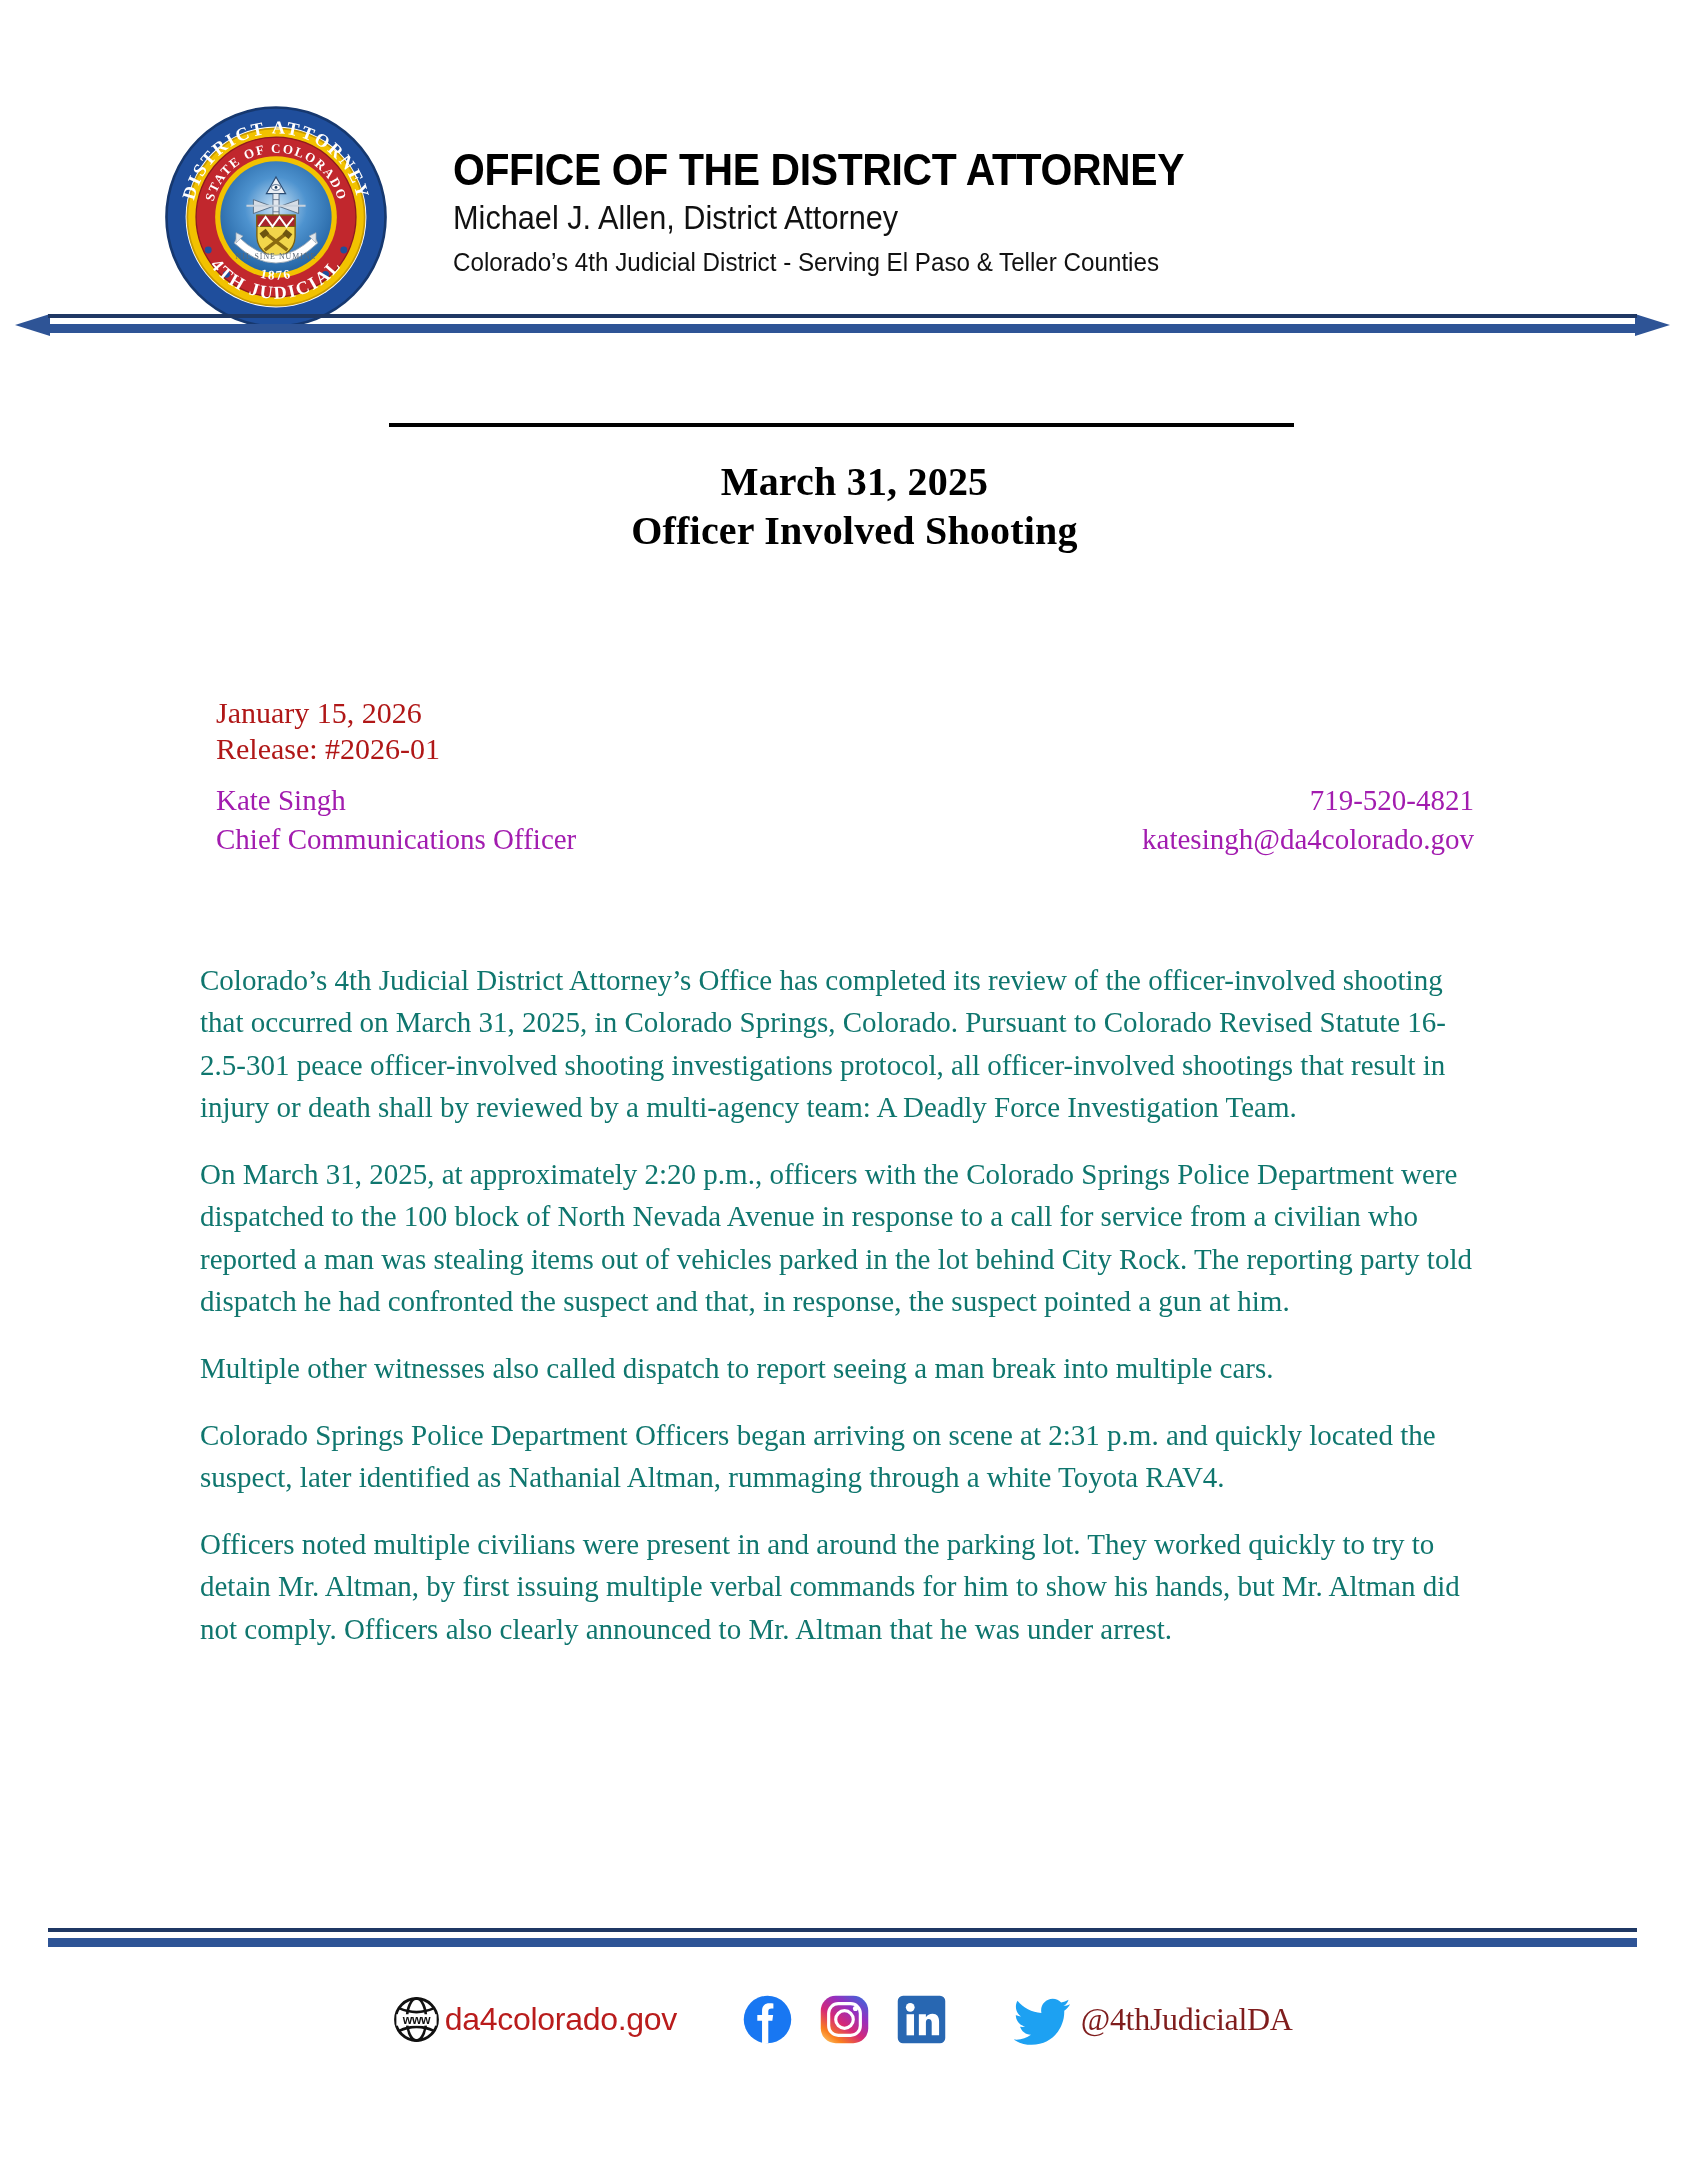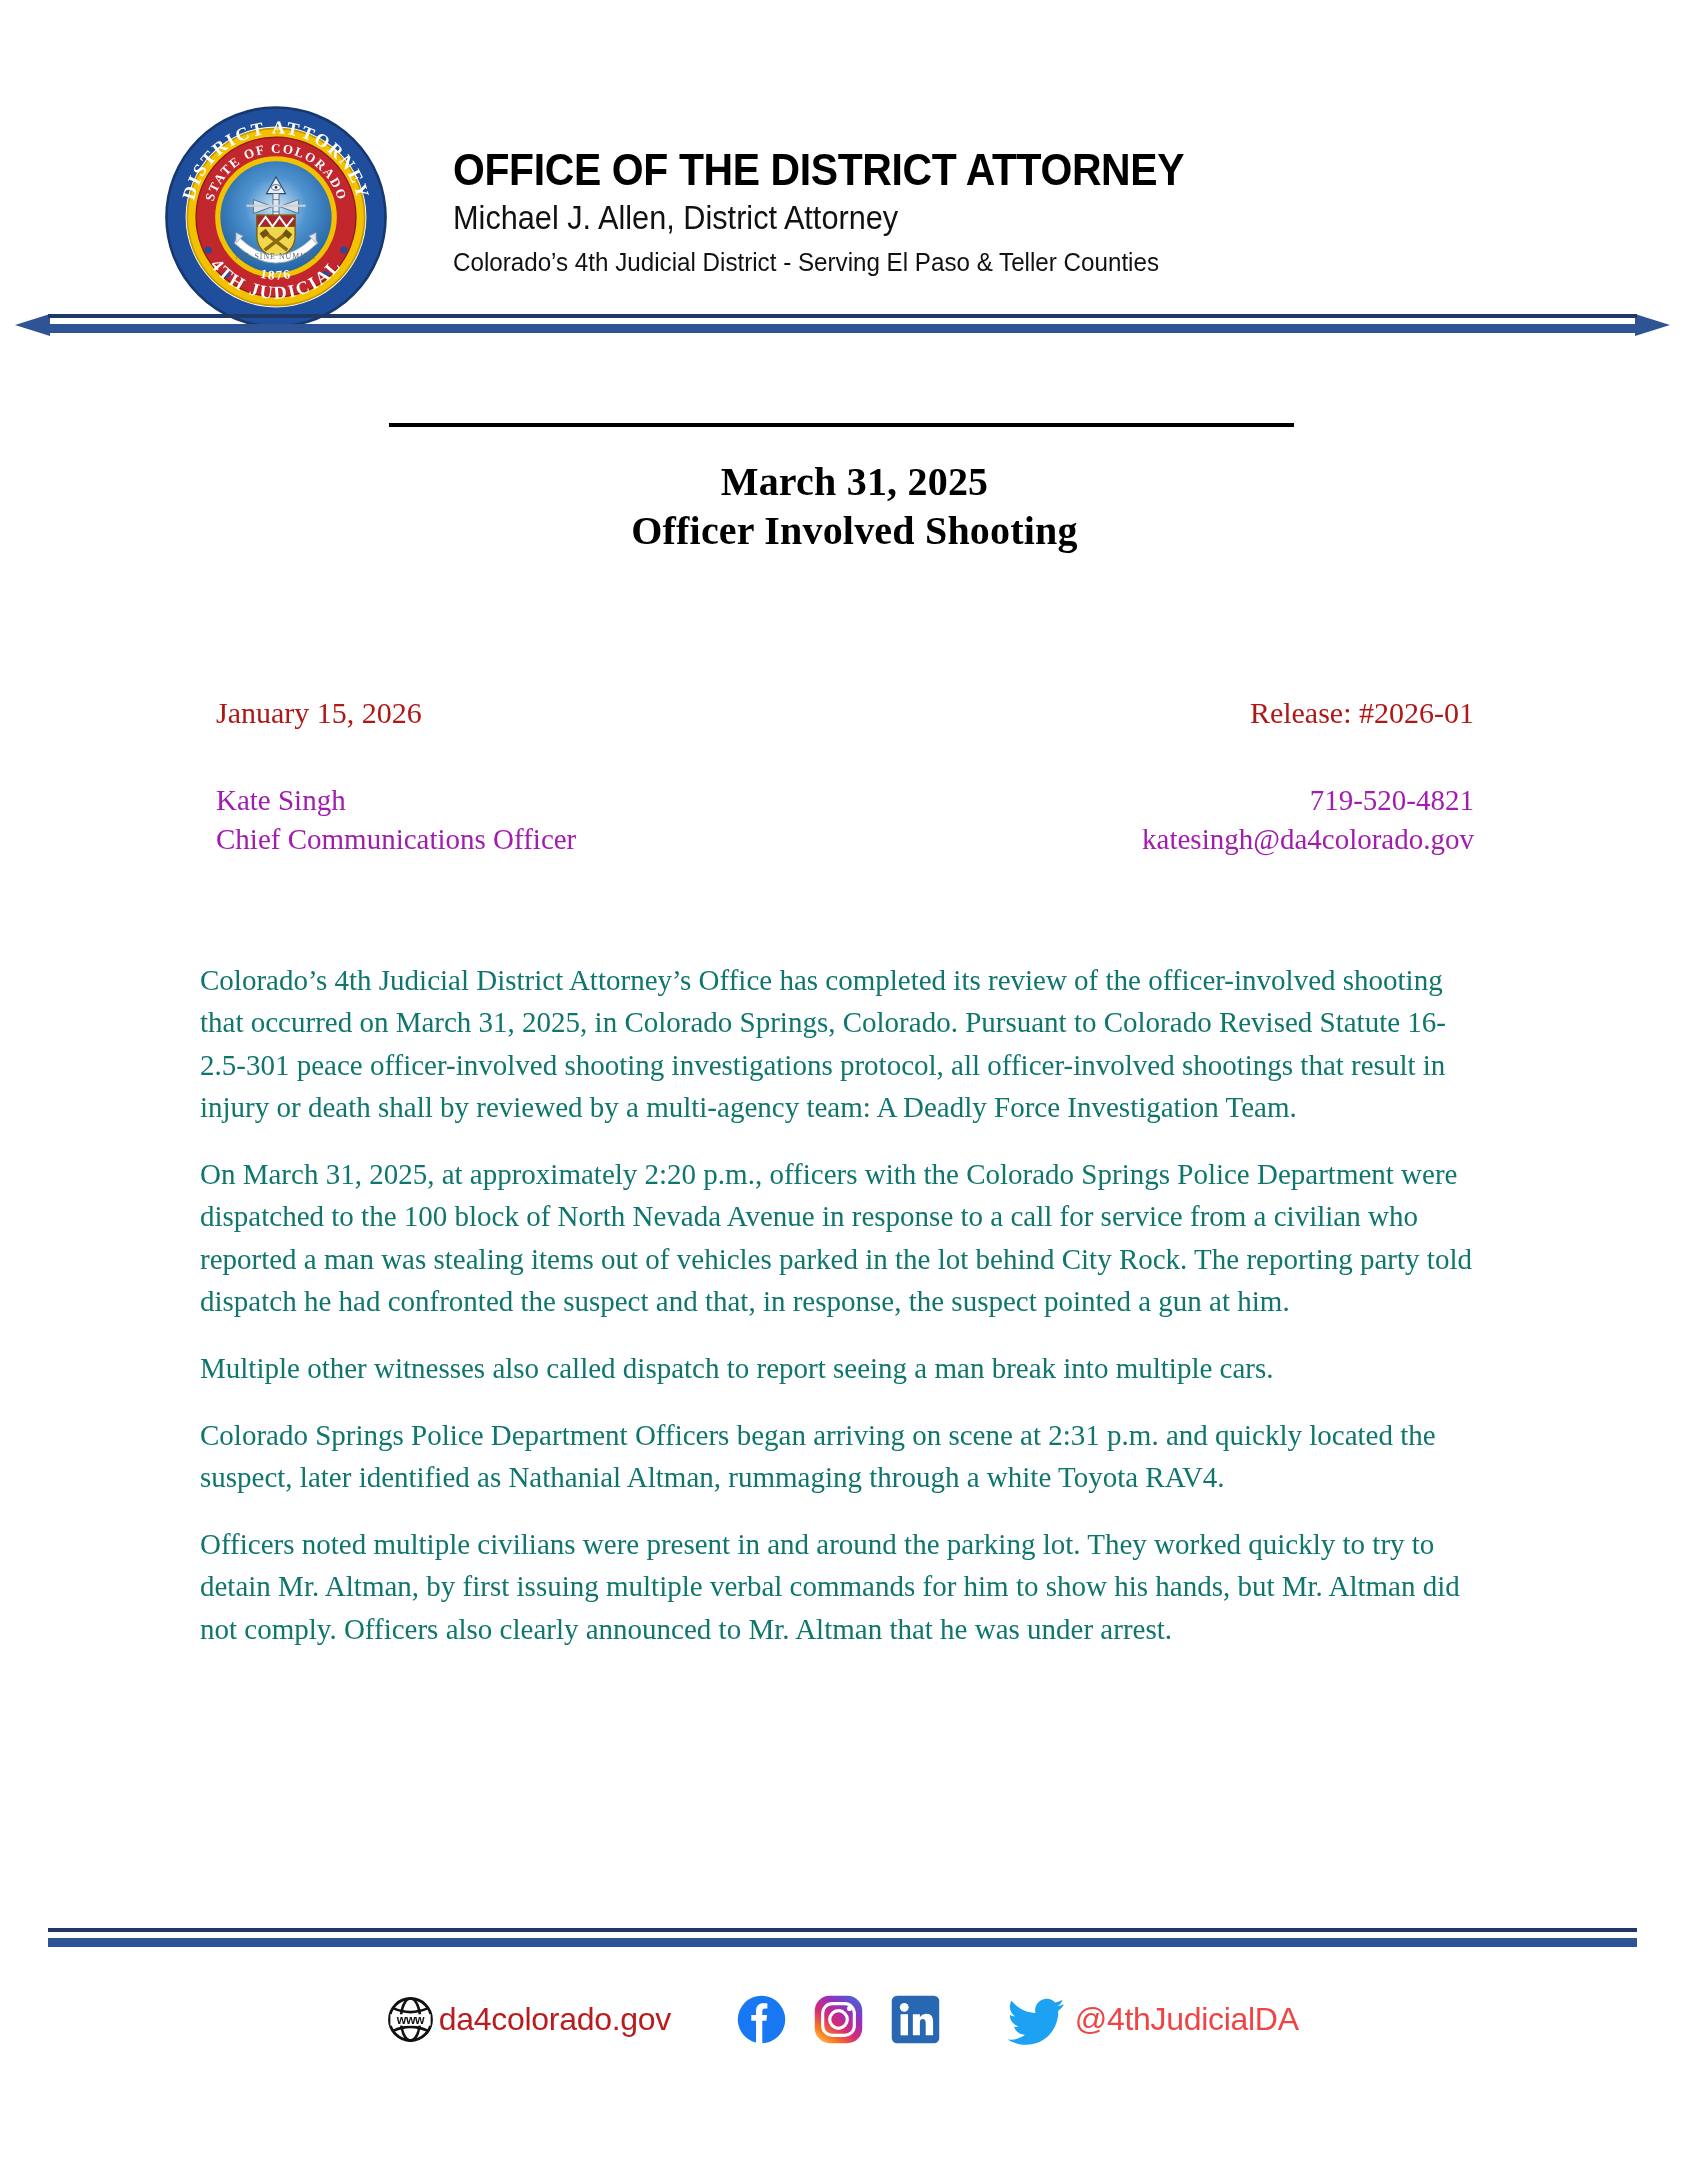--- a/index.html
+++ b/index.html
@@ -142,22 +142,22 @@
     letter-spacing: 0.2px;
   }
 
   
   .meta-row {
     position: absolute;
     left: 216px;
     top: 695px;
     width: 1258px;
     display: flex;
-    justify-content: space-between;
     align-items: baseline;
+    flex-direction: column;
   }
   .meta-red {
     font-family: "Liberation Serif", "DejaVu Serif", serif;
     font-size: 30px;
     color: #b01717;
     line-height: 1.2;
   }
 
   
   .contact-row {
@@ -229,23 +229,23 @@
   }
   .ftr-item { display: flex; align-items: center; }
   .ftr-web-text {
     font-family: "Liberation Sans", "DejaVu Sans", sans-serif;
     font-size: 32px;
     color: #b91c1c;
     margin-left: 3.5px;
     letter-spacing: -0.3px;
   }
   .ftr-handle {
-    font-family: Liberation Sans, sans-serif;
+    font-family: Liberation Serif, serif;
     font-size: 32px;
-    color: #ef4444;
+    color: #7f1d1d;
     margin-left: 8.8px;
     letter-spacing: -0.3px;
   }
   .ftr-gap-lg { width: 65px; }
   .ftr-gap-sm { width: 26px; }
   .ico { display: block; }
 </style>
 </head>
 <body>
 

